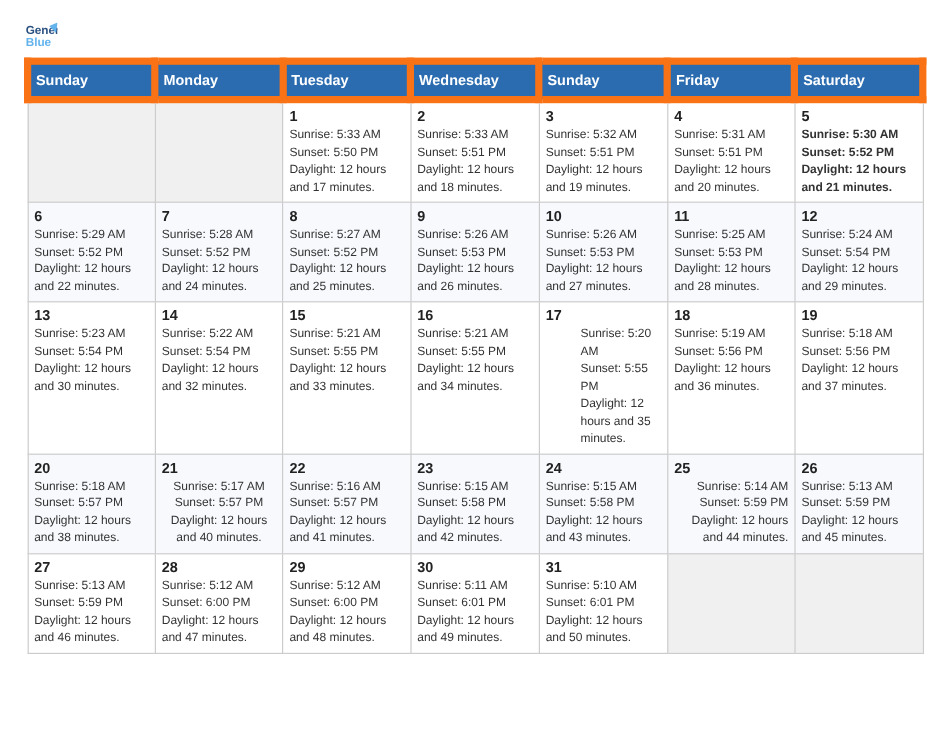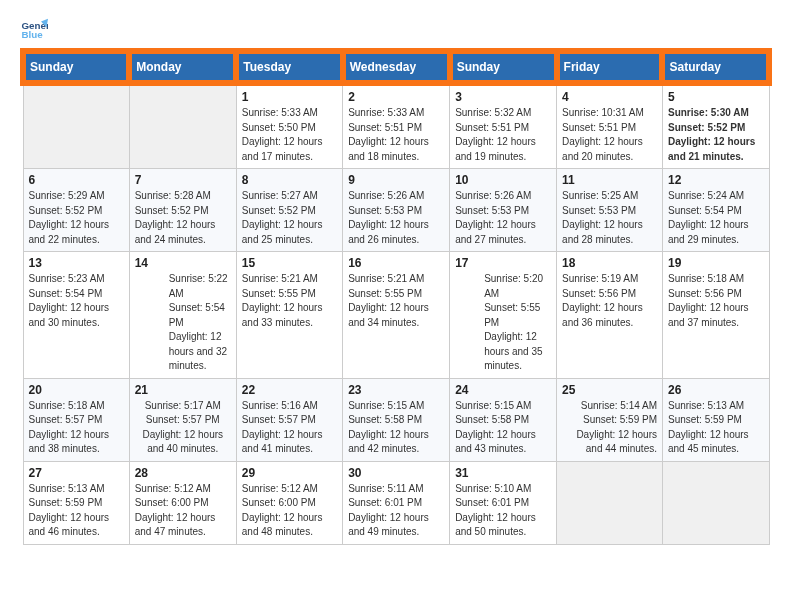--- a/index.html
+++ b/index.html
@@ -124,21 +124,21 @@
 Daylight: 12 hours and 18 minutes.</div>
         </td>
         <td>
           <div class="day-number">3</div>
           <div class="day-info" style="white-space: pre-line;">Sunrise: 5:32 AM
 Sunset: 5:51 PM
 Daylight: 12 hours and 19 minutes.</div>
         </td>
         <td>
           <div class="day-number">4</div>
-          <div class="day-info" style="white-space: pre-line;">Sunrise: 10:31 AM
+          <div class="day-info" style="white-space: pre-line;">Sunrise: 5:31 AM
 Sunset: 5:51 PM
 Daylight: 12 hours and 20 minutes.</div>
         </td>
         <td>
           <div class="day-number">5</div>
           <div class="day-info" style="white-space: pre-line; font-weight: bold;">Sunrise: 5:30 AM
 Sunset: 5:52 PM
 Daylight: 12 hours and 21 minutes.</div>
         </td>
       </tr>
@@ -188,21 +188,21 @@
       </tr>
       <tr>
         <td>
           <div class="day-number">13</div>
           <div class="day-info" style="white-space: pre-line;">Sunrise: 5:23 AM
 Sunset: 5:54 PM
 Daylight: 12 hours and 30 minutes.</div>
         </td>
         <td>
           <div class="day-number">14</div>
-          <div class="day-info" style="white-space: pre-line; margin-left: 34px;">Sunrise: 5:22 AM
+          <div class="day-info" style="white-space: pre-line;">Sunrise: 5:22 AM
 Sunset: 5:54 PM
 Daylight: 12 hours and 32 minutes.</div>
         </td>
         <td>
           <div class="day-number">15</div>
           <div class="day-info" style="white-space: pre-line;">Sunrise: 5:21 AM
 Sunset: 5:55 PM
 Daylight: 12 hours and 33 minutes.</div>
         </td>
         <td>

